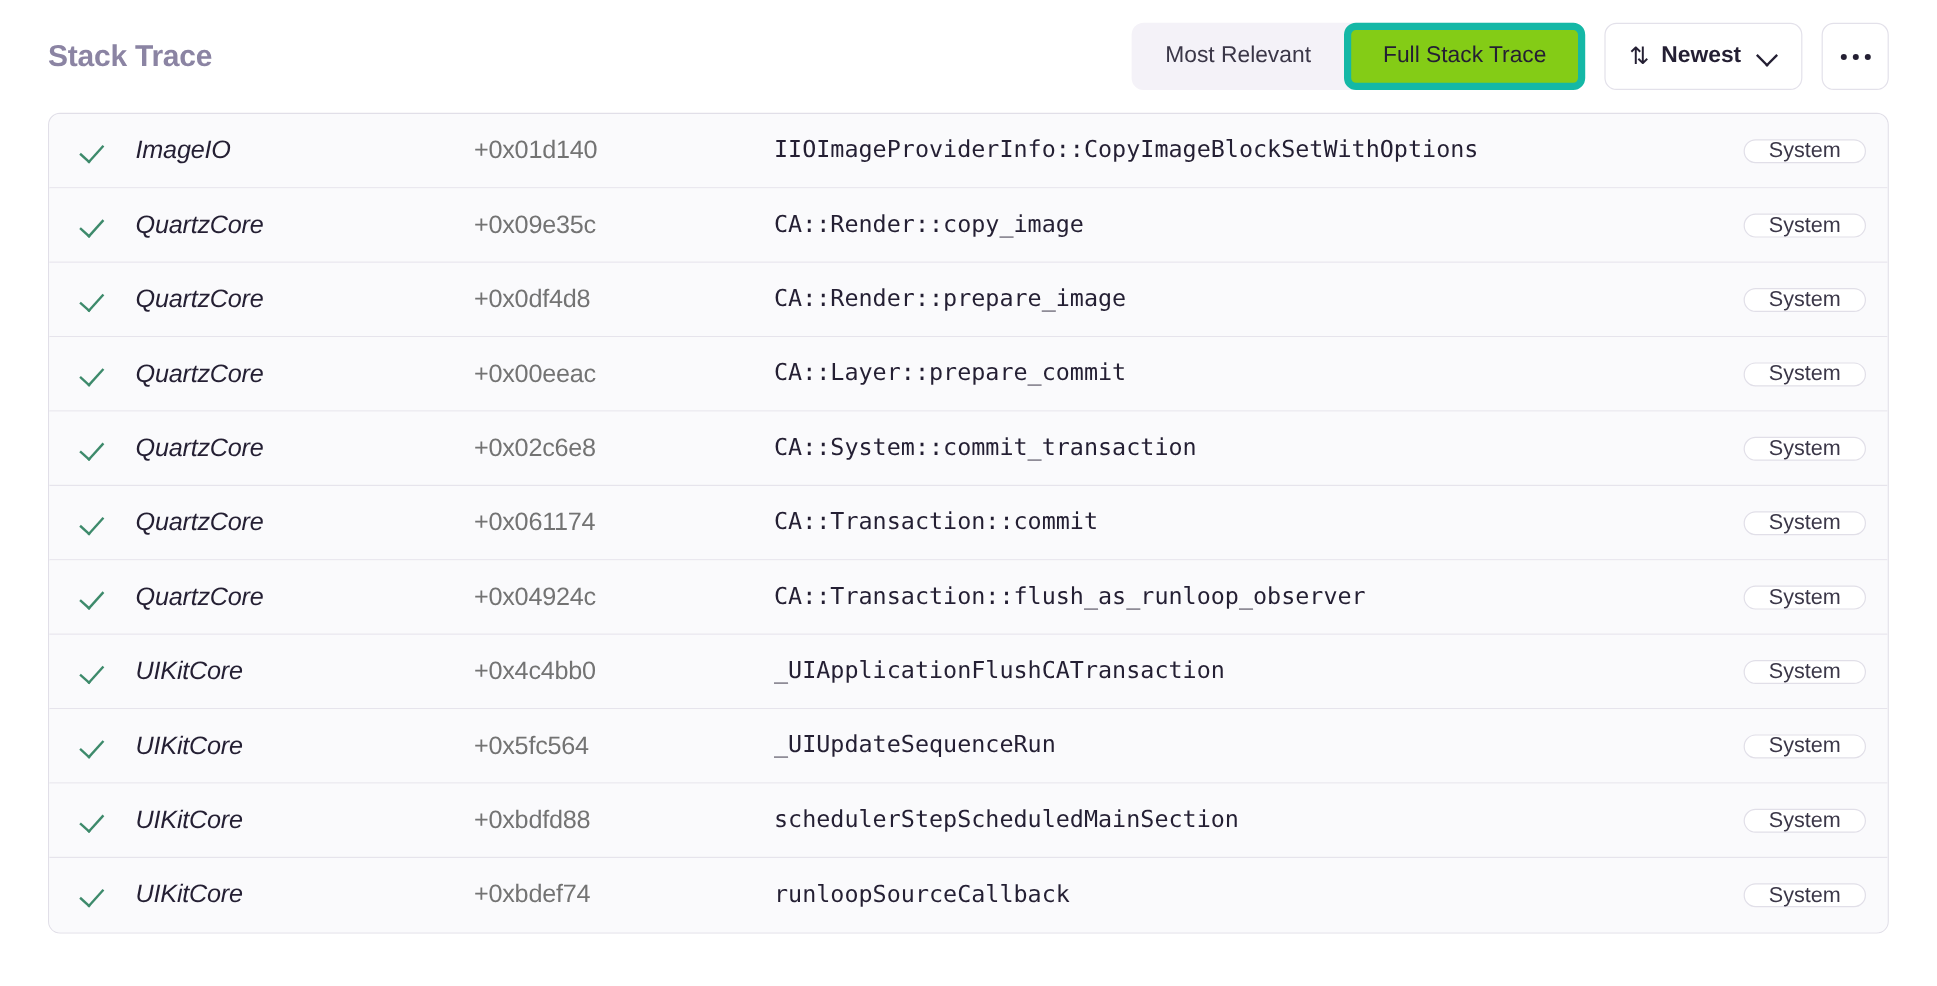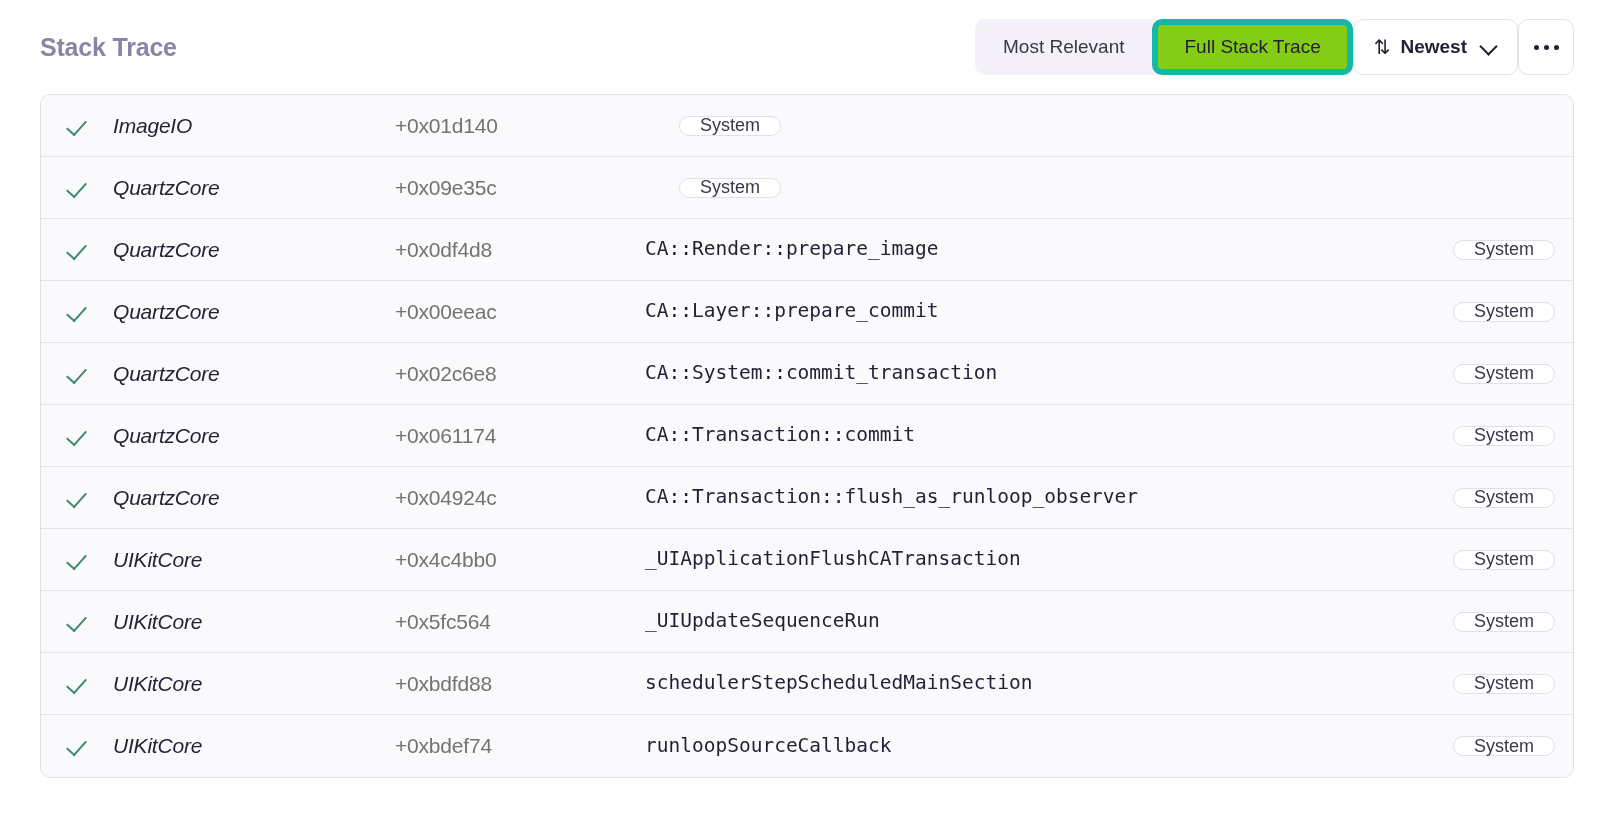--- a/index.html
+++ b/index.html
@@ -31,20 +31,21 @@
   .page-title {
     font-size: 25px;
     font-weight: bold;
     color: #8b84a3;
     letter-spacing: -0.2px;
   }
 
   .toolbar {
     display: flex;
     align-items: center;
+    gap: 16px;
     justify-content: center;
   }
 
   
   .segmented {
     display: flex;
     align-items: center;
     background: #f4f2f8;
     border-radius: 10px;
     height: 56px;
@@ -259,30 +260,32 @@
     </div>
   </div>
 
   <div class="trace-wrap" id="trace-body">
       <div class="trace-row">
         <div class="row-check">
           <span class="check-glyph"></span>
         </div>
         <div class="row-module">ImageIO</div>
         <a class="row-offset">+0x01d140</a>
+        <div class="row-symbol">IIOImageProviderInfo::CopyImageBlockSetWithOptions</div>
         <div class="row-badge-cell">
           <span class="badge">System</span>
         </div>
       </div>
       <div class="trace-row">
         <div class="row-check">
           <span class="check-glyph"></span>
         </div>
         <div class="row-module">QuartzCore</div>
         <a class="row-offset">+0x09e35c</a>
+        <div class="row-symbol">CA::Render::copy_image</div>
         <div class="row-badge-cell">
           <span class="badge">System</span>
         </div>
       </div>
       <div class="trace-row">
         <div class="row-check">
           <span class="check-glyph"></span>
         </div>
         <div class="row-module">QuartzCore</div>
         <a class="row-offset">+0x0df4d8</a>

